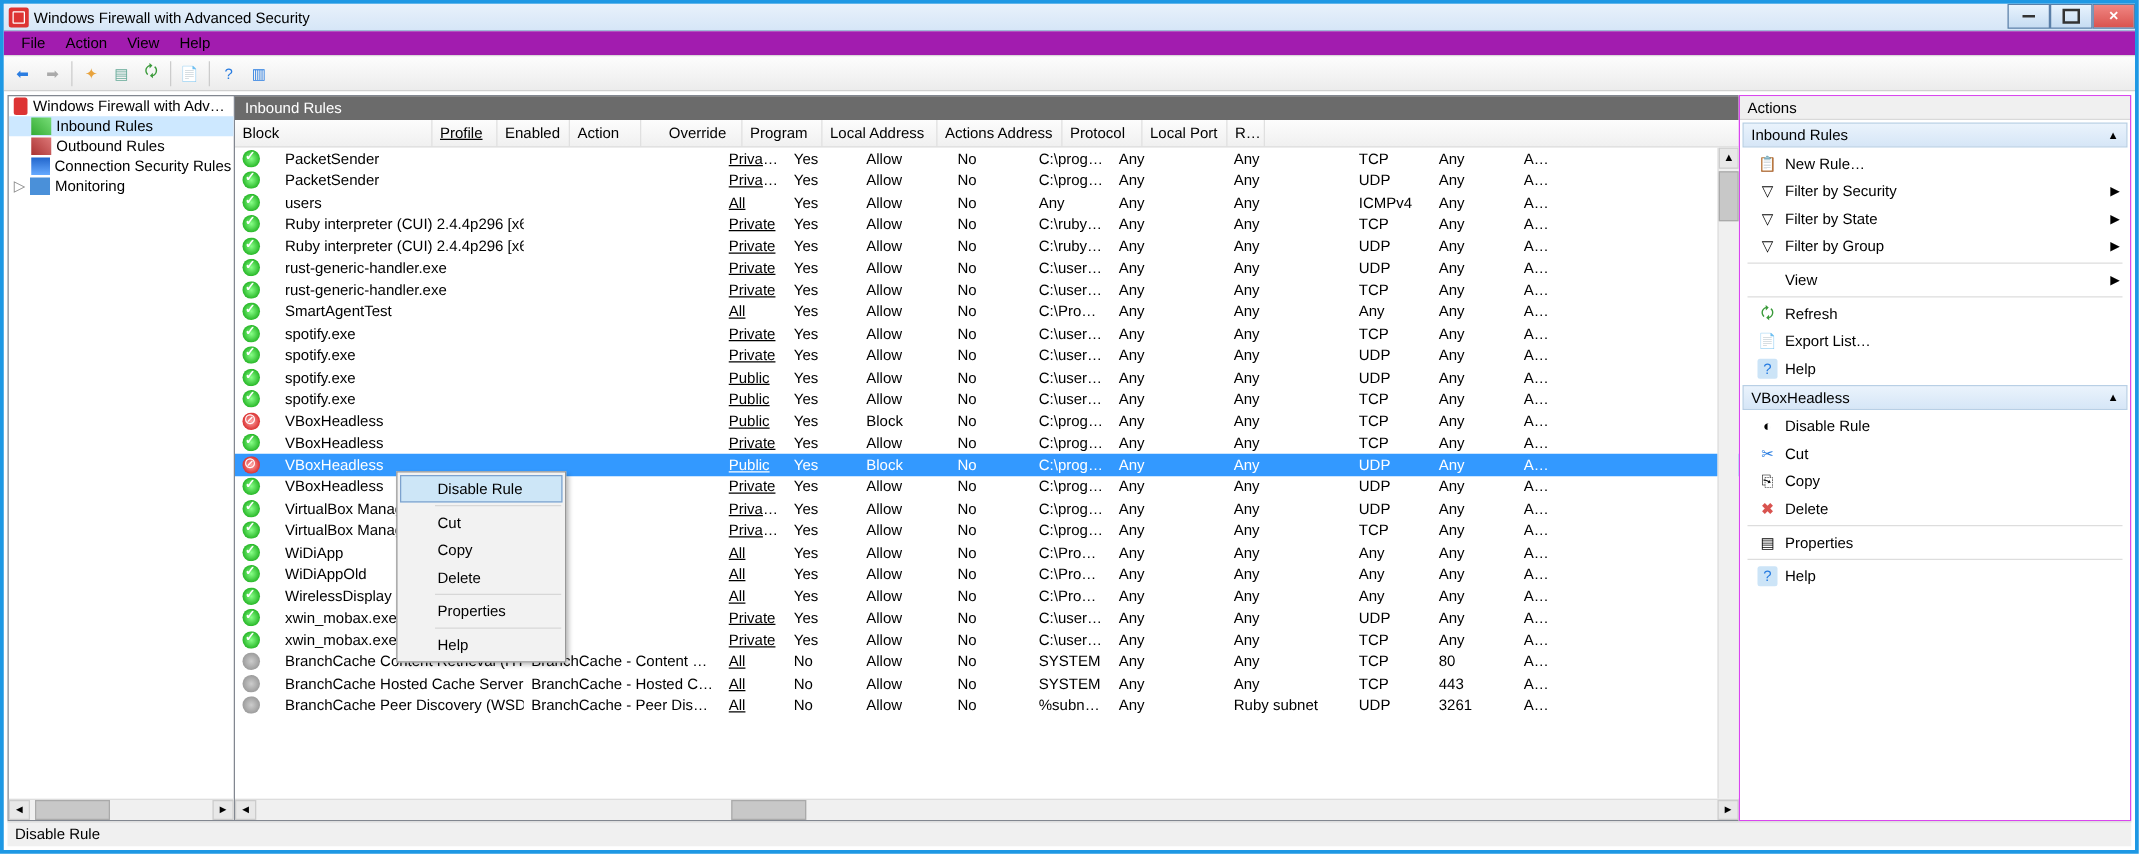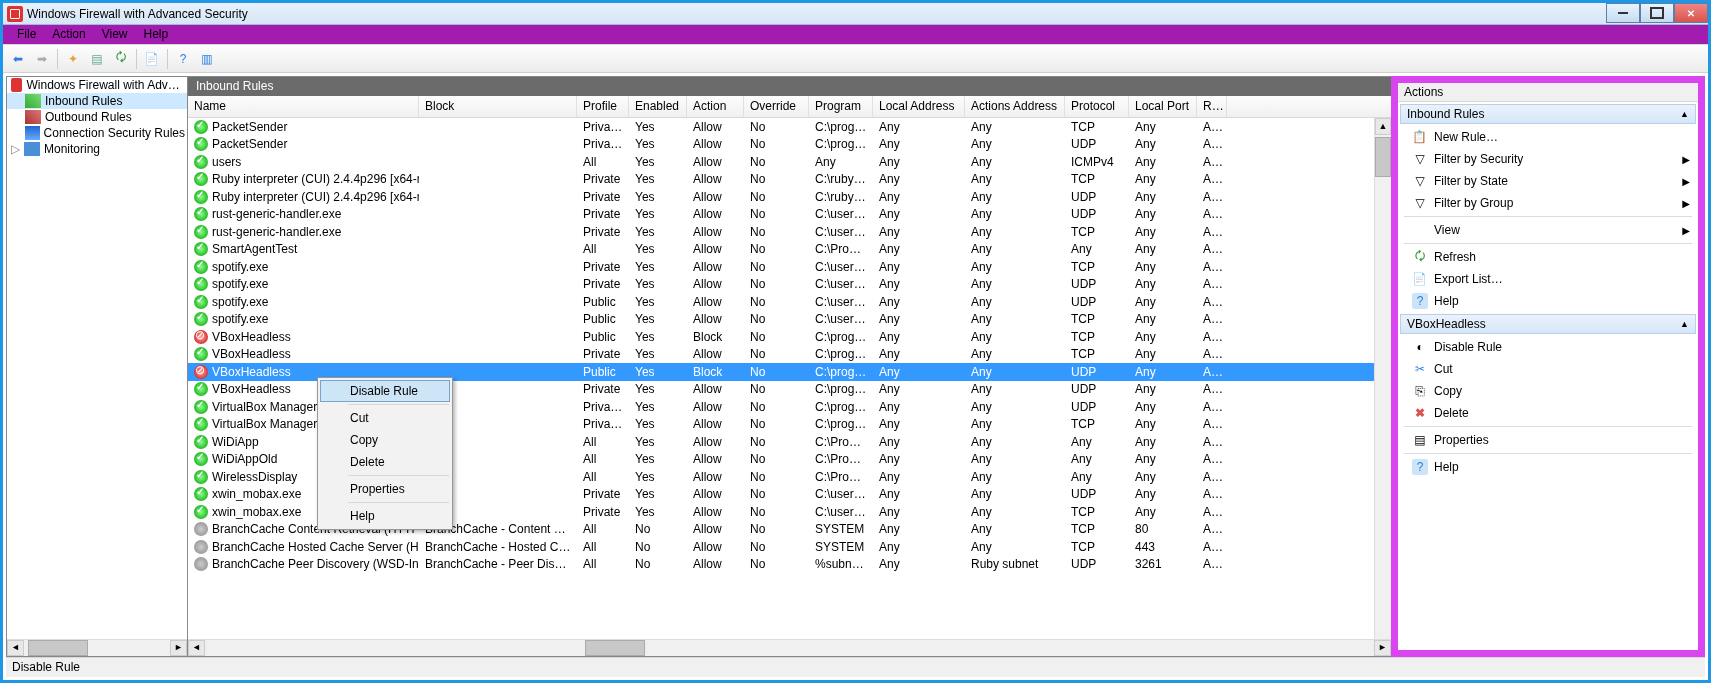--- a/index.html
+++ b/index.html
@@ -42,56 +42,56 @@
 .ti-mon{background:#4a90d9;}
 .tree-item .expander{width:9px;display:inline-block;text-align:center;color:#888;margin-left:-14px;}
 
 .center-pane { flex:1; border:1px solid #828790; border-left:none; border-right:none; display:flex; flex-direction:column; background:#fff;}
 .col-header-bg { height:19px; background:#6b6b6b; color:#fff; padding-left:8px; line-height:19px; font-weight:normal;}
 .grid-head { display:flex; height:22px; background:linear-gradient(#fdfdfd,#f0f0f0); border-bottom:1px solid #d9d9d9;}
 .grid-head .col { border-right:1px solid #e0e0e0; padding:3px 6px; overflow:hidden; white-space:nowrap; text-overflow:ellipsis;}
 .grid-body { flex:1; overflow:hidden; position:relative;}
 .row { display:flex; height:17.5px; align-items:center; white-space:nowrap;}
 .row .cell{ padding:0 6px; overflow:hidden; text-overflow:ellipsis;}
-.row .name-cell{display:flex;align-items:flex-end;gap:4px;}
+.row .name-cell{display:flex;align-items:flex-end;gap:20px;}
 .row.sel{background:#3399ff;color:#fff;}
 .rule-ico{width:14px;height:14px;border-radius:50%;display:inline-block;flex-shrink:0;}
 .rule-ico.allow{background:radial-gradient(circle,#8f8,#090);position:relative;}
 .rule-ico.allow::after{content:"✓";color:#fff;font-size:10px;position:absolute;left:2px;top:-1px;font-weight:bold;}
 .rule-ico.block{background:radial-gradient(circle,#faa,#c00);position:relative;}
 .rule-ico.block::after{content:"⊘";color:#fff;font-size:12px;position:absolute;left:1px;top:-2px;}
 .rule-ico.disabled{background:radial-gradient(circle,#ccc,#888);}
 .grid-hscroll{height:17px;background:#f0f0f0;border-top:1px solid #ddd;display:flex;}
 .grid-hscroll .arrow{width:17px;background:#e8e8e8;border:1px solid #ccc;text-align:center;line-height:13px;font-size:9px;}
 .grid-hscroll .track{flex:1;position:relative;}
 .grid-hscroll .thumb{position:absolute;left:380px;width:60px;top:0;bottom:0;background:#c8c8c8;border:1px solid #aaa;}
 .grid-vscroll{position:absolute;right:0;top:0;bottom:0;width:17px;background:#f0f0f0;border-left:1px solid #ddd;}
 .grid-vscroll .arrow{height:17px;background:#e8e8e8;border:1px solid #ccc;text-align:center;font-size:9px;line-height:14px;}
 .grid-vscroll .thumb{height:40px;background:#c8c8c8;border:1px solid #aaa;margin-top:2px;}
 
-.actions-pane { width:314px; border:7px solid #d946ef; background:#fff; display:flex; flex-direction:column;}
+.actions-pane { width:314px; border:1px solid #d946ef; background:#fff; display:flex; flex-direction:column;}
 .actions-pane .pane-title{height:19px;background:#f0f0f0;border-bottom:1px solid #d9d9d9;padding:2px 6px;font-weight:normal;}
 .actions-group-hdr{background:linear-gradient(#eaf3fc,#d6e6f7);border:1px solid #b8cfe5;margin:2px;padding:2px 6px;display:flex;justify-content:space-between;align-items:center;}
 .actions-group-hdr .collapse{font-size:9px;}
 .action-item{display:flex;align-items:center;gap:6px;padding:3px 8px 3px 14px;cursor:default;}
 .action-item .sub-arrow{margin-left:auto;font-size:10px;}
 .ai-icon{width:16px;height:16px;display:inline-flex;align-items:center;justify-content:center;}
 
 
 .context-menu { position:absolute; left:314px; top:374px; width:136px; background:#f2f2f2; border:1px solid #979797; box-shadow:2px 2px 4px rgba(0,0,0,0.3); padding:2px; z-index:100;}
 .context-menu .cm-item{padding:4px 20px 4px 30px;cursor:default;}
 .context-menu .cm-item.hover{background:#cde6f7;border:1px solid #7da2ce;padding:3px 19px 3px 29px;}
 .context-menu .cm-sep{height:1px;background:#d7d7d7;margin:2px 1px 2px 28px;}
 
 
 .statusbar{position:absolute;bottom:3px;left:3px;right:3px;height:20px;background:#f0f0f0;border-top:1px solid #d9d9d9;padding:2px 6px;}
 
 
-.c-name{width:231px;} .c-group{width:158px;} .c-profile{width:52px;} .c-enabled{width:58px;}
-.c-action{width:57px;} .c-override{width:65px;} .c-program{width:64px;} .c-laddr{width:92px;}
+.c-name{width:231px;} .c-group{width:158px;} .c-profile{width:52px;text-decoration:underline;} .c-enabled{width:58px;}
+.c-action{width:57px;} .c-override{width:65px;margin-left:16px;} .c-program{width:64px;} .c-laddr{width:92px;}
 .c-raddr{width:100px;} .c-proto{width:64px;} .c-lport{width:68px;} .c-rport{width:30px;}
 </style>
 </head>
 <body>
 
 <div class="titlebar">
   <span class="app-icon"></span>
   <span class="title">Windows Firewall with Advanced Security</span>
   <div class="win-controls">
     <div class="win-btn min"></div>
@@ -165,21 +165,20 @@
       <div class="arrow">◄</div>
       <div class="thumb"></div>
       <div style="flex:1"></div>
       <div class="arrow">►</div>
     </div>
   </div>
 
   <div class="center-pane">
     <div class="col-header-bg">Inbound Rules</div>
     <div class="grid-head">
-      <div class="col c-name">Name</div>
       <div class="col c-group">Block</div>
       <div class="col c-profile">Profile</div>
       <div class="col c-enabled">Enabled</div>
       <div class="col c-action">Action</div>
       <div class="col c-override">Override</div>
       <div class="col c-program">Program</div>
       <div class="col c-laddr">Local Address</div>
       <div class="col c-raddr">Actions Address</div>
       <div class="col c-proto">Protocol</div>
       <div class="col c-lport">Local Port</div>

